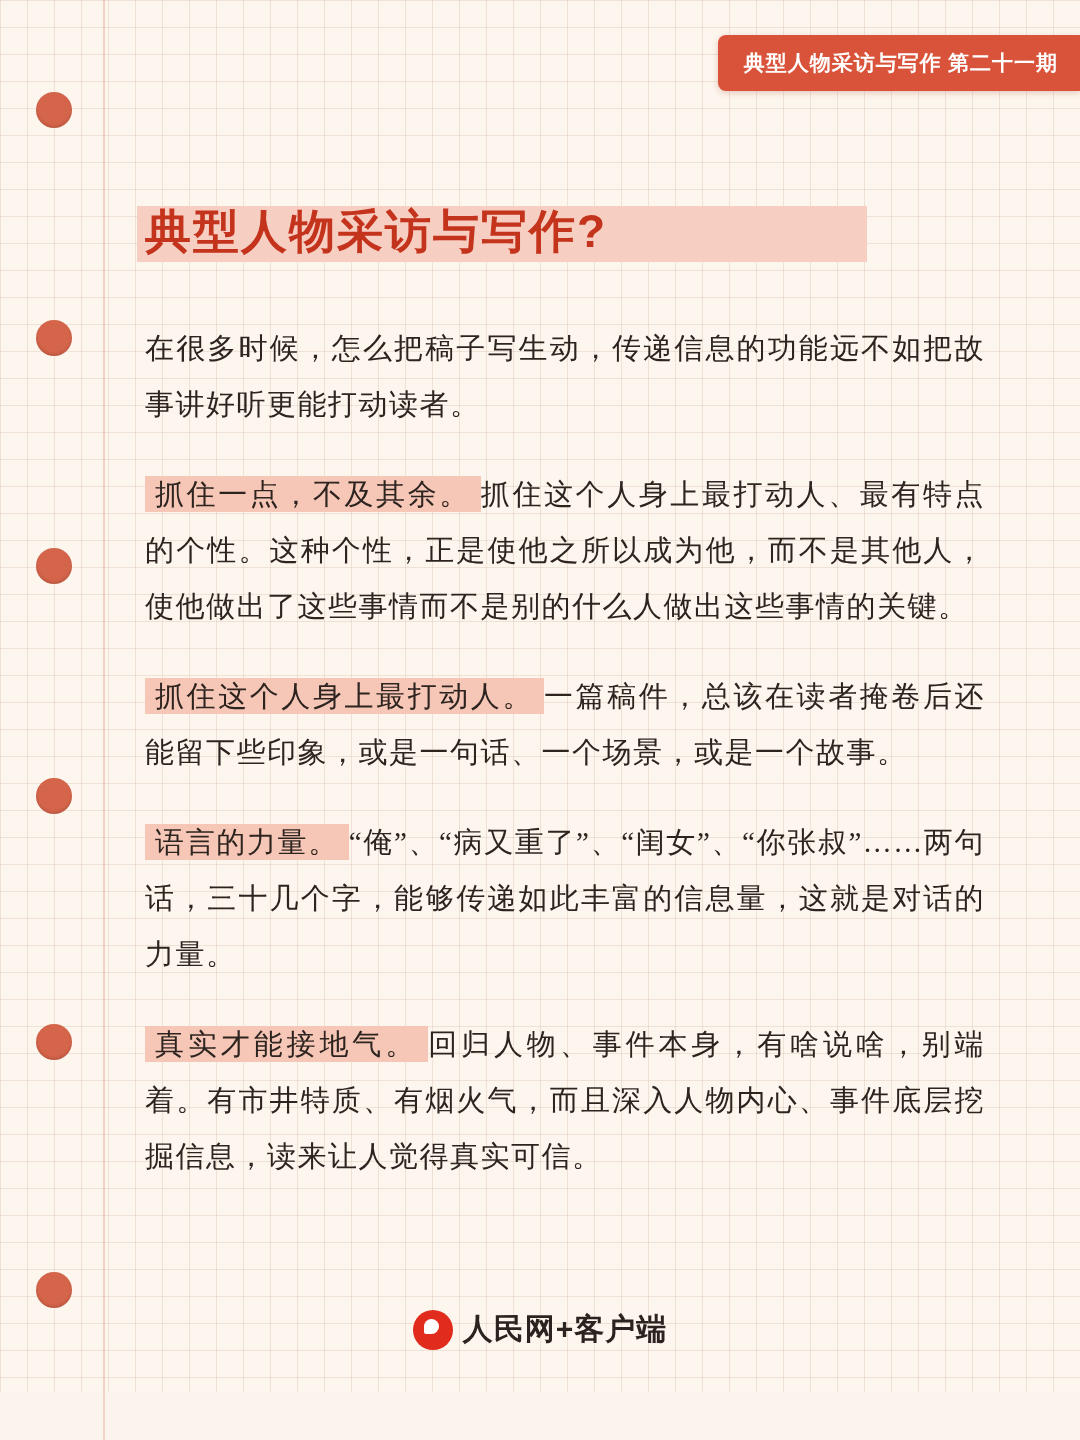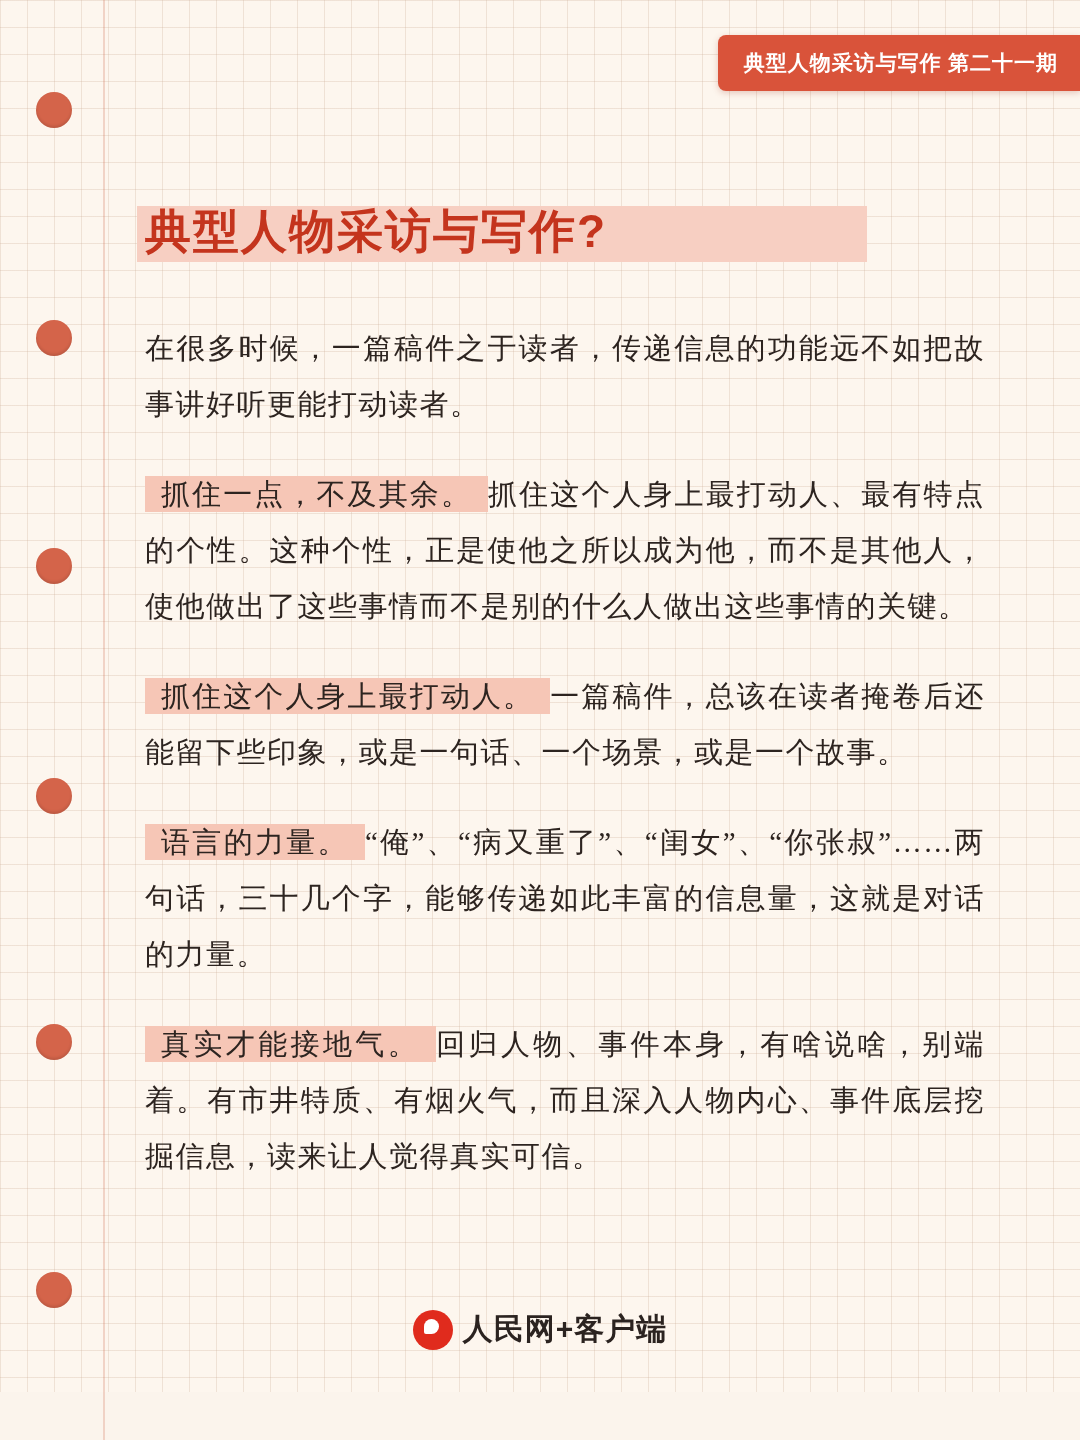--- a/index.html
+++ b/index.html
@@ -111,21 +111,21 @@
     line-height: 56px;
     color: #2d2420;
     letter-spacing: 1.5px;
     text-align: justify;
     font-family: "Liberation Serif", "DejaVu Serif", serif;
   }
   p.para:last-of-type { margin-bottom: 0; }
 
   .mark {
     background: #f6c6b6;
-    padding: 2px 16px;
+    padding: 2px 10px;
     box-decoration-break: clone;
     -webkit-box-decoration-break: clone;
   }
 
   
   .footer {
     position: absolute;
     left: 0;
     right: 0;
     bottom: 42px;
@@ -179,21 +179,21 @@
   <div class="header-tag">典型人物采访与写作 第二十一期</div>
 
   <div class="content">
 
     <div class="title-wrap">
       <div class="title-highlight"></div>
       <div class="title">典型人物采访与写作?</div>
     </div>
 
     <p class="para">
-      <span>在很多时候，一篇稿件之于读者，传递信息的功能远不如把故事讲好听更能打动读者。</span>
+      <span>在很多时候，怎么把稿子写生动，传递信息的功能远不如把故事讲好听更能打动读者。</span>
     </p>
 
     <p class="para">
       <span class="mark">抓住一点，不及其余。</span><span>抓住这个人身上最打动人、最有特点的个性。这种个性，正是使他之所以成为他，而不是其他人，使他做出了这些事情而不是别的什么人做出这些事情的关键。</span>
     </p>
 
     <p class="para">
       <span class="mark">抓住这个人身上最打动人。</span><span>一篇稿件，总该在读者掩卷后还能留下些印象，或是一句话、一个场景，或是一个故事。</span>
     </p>
 

